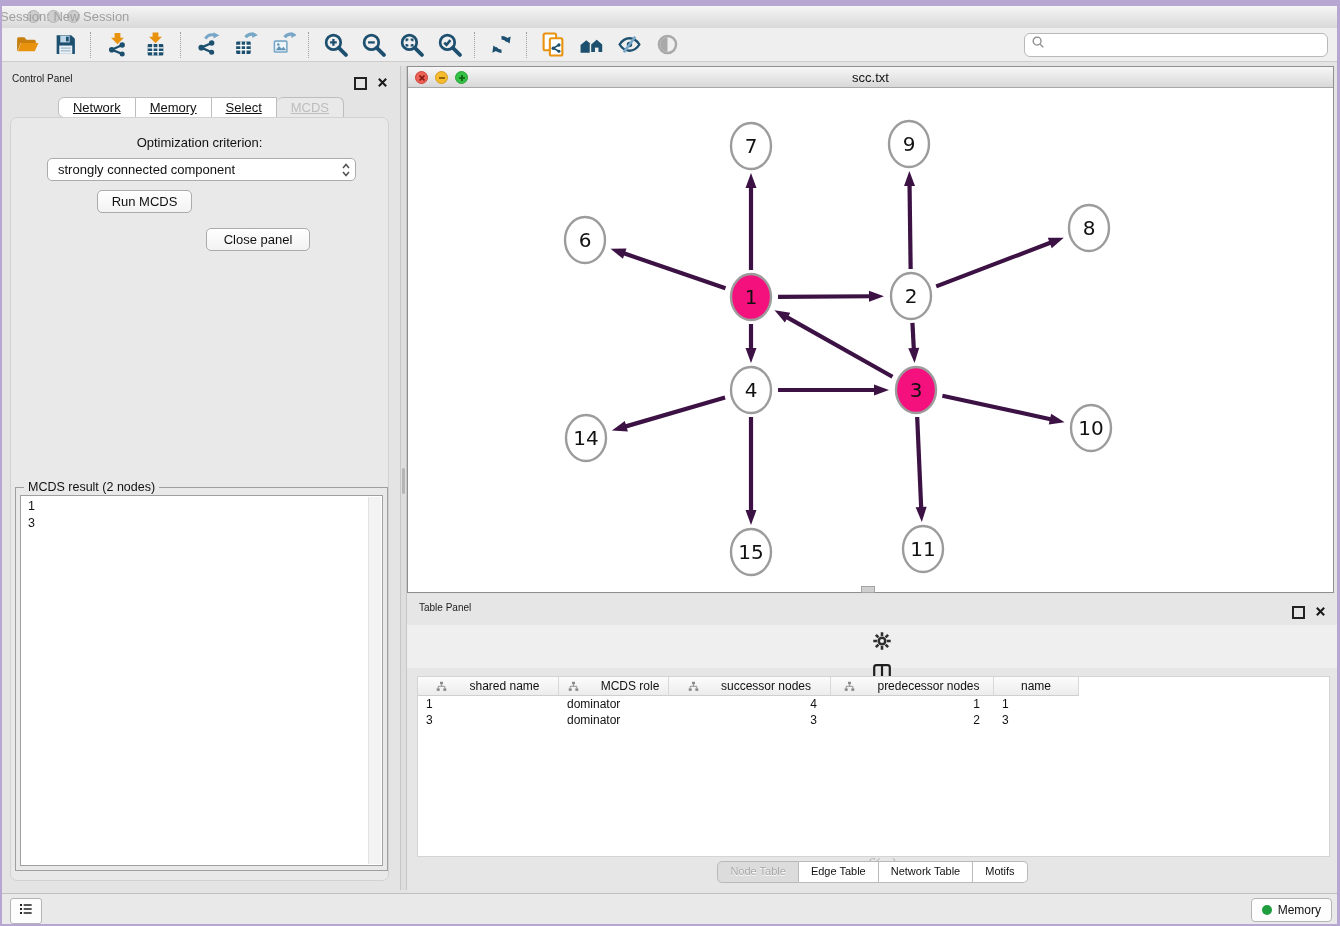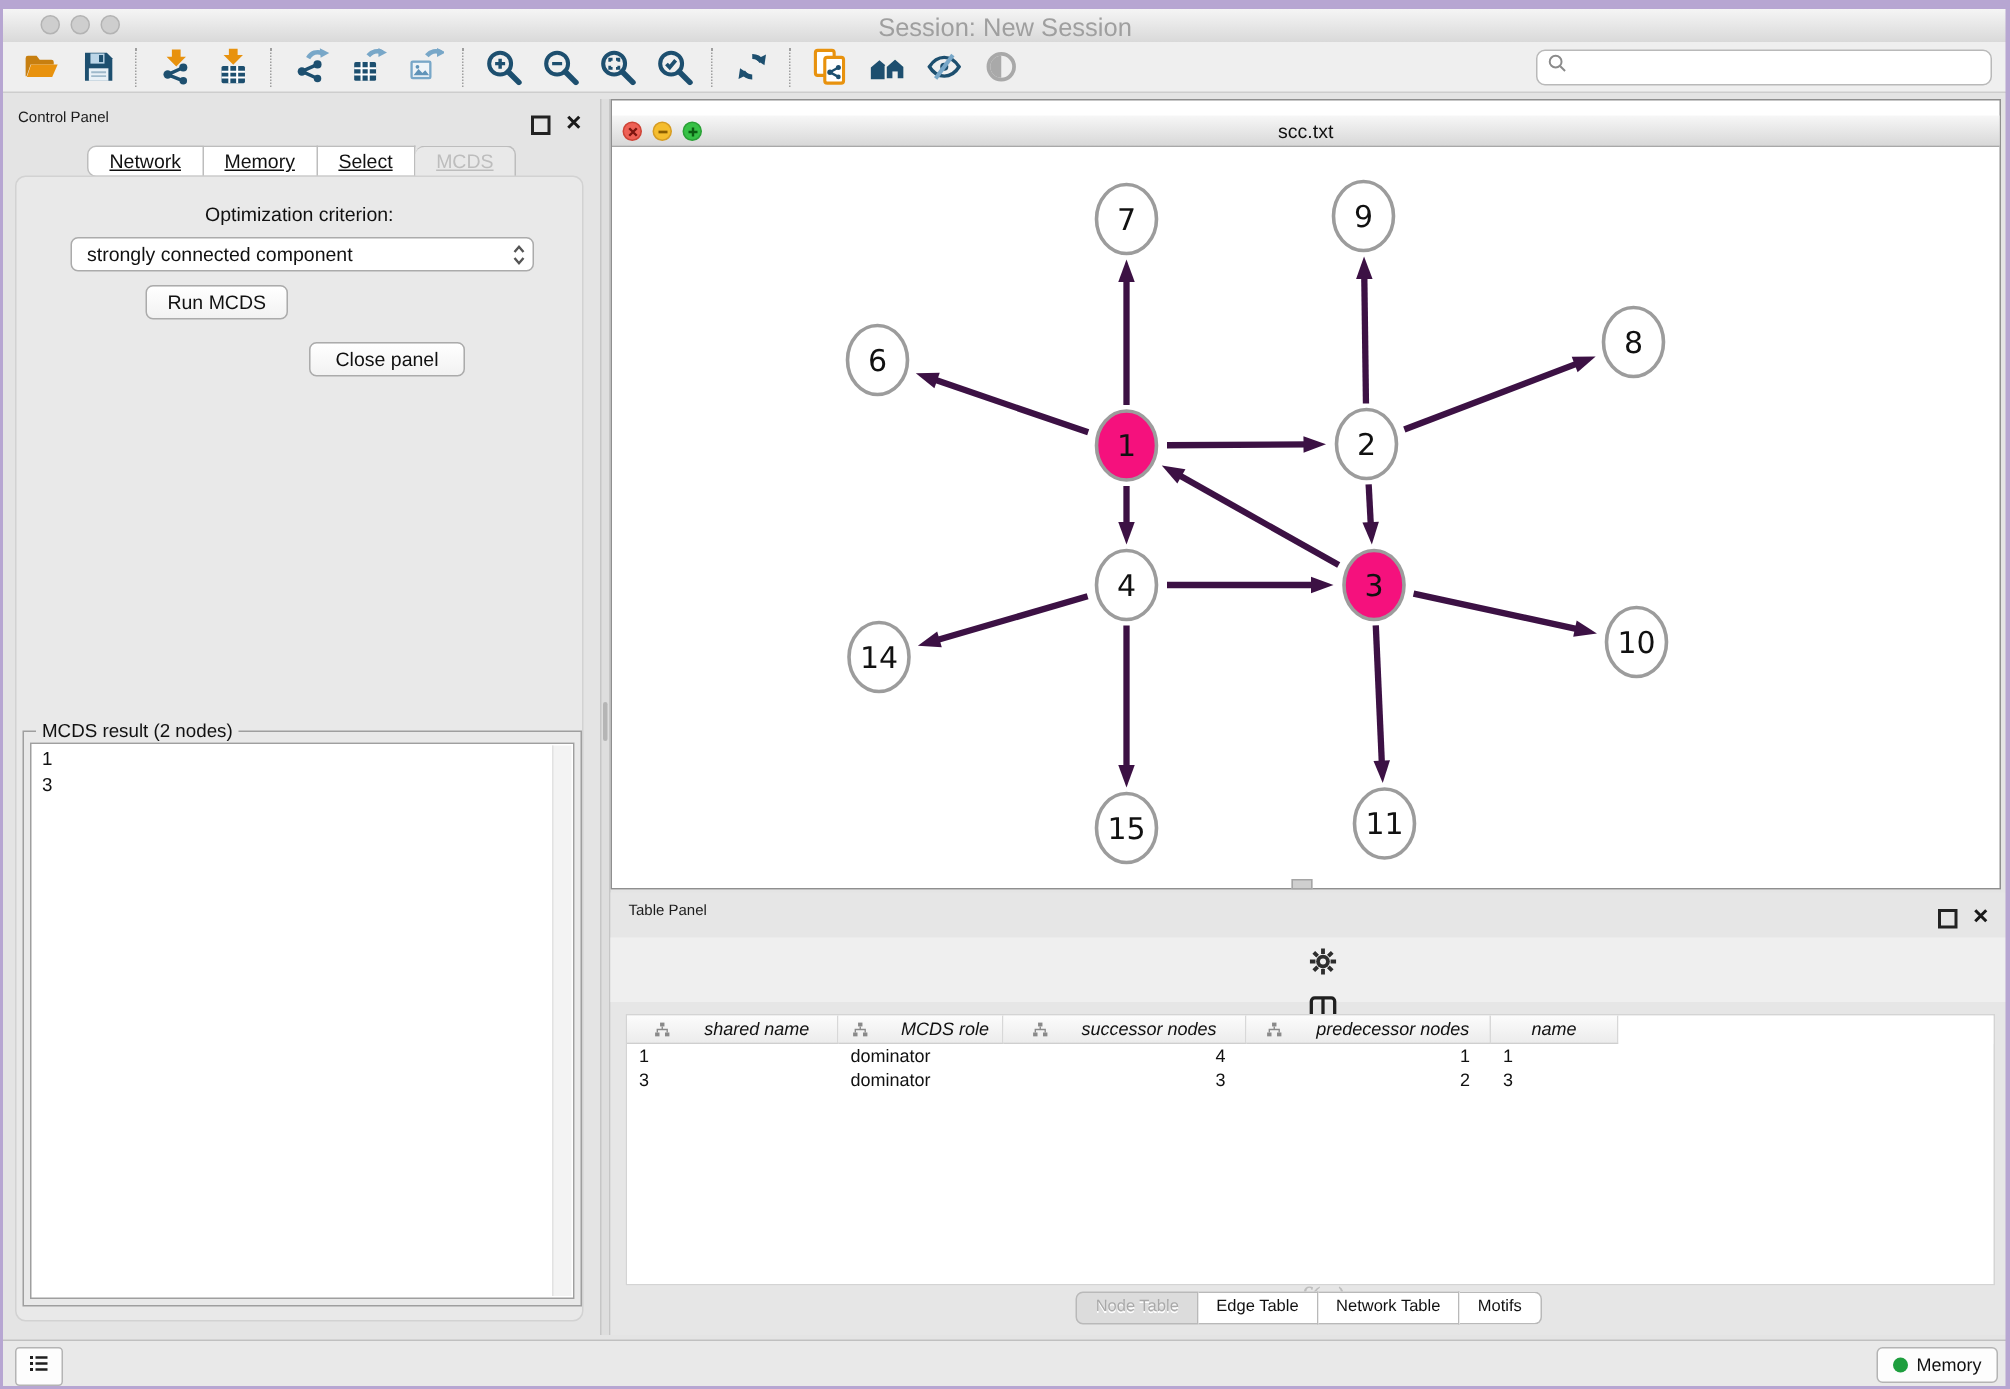--- a/index.html
+++ b/index.html
@@ -9,22 +9,22 @@
   #frame-left{left:0;top:0;width:2px;height:926px;}
   #frame-right{right:0;top:0;width:3px;height:926px;}
   #frame-bottom{left:0;bottom:0;width:1340px;height:2px;}
 
   
   .titlebar{position:absolute;left:0;top:6px;width:100%;height:22px;
     background:linear-gradient(#f5f5f5,#d9d9d9);border-bottom:1px solid #b6b6b6;}
   .tl{position:absolute;top:4px;width:13px;height:13px;border-radius:50%;
     background:#cecece;border:1px solid #b3b3b3;box-sizing:border-box;}
   .titlebar .t1{left:27px}.titlebar .t2{left:47px}.titlebar .t3{left:67px}
-  .win-title{position:absolute;left:0;right:0;top:3px;text-align:center;
-    font-size:17px;color:#9f9f9f;}
+  .win-title{position:absolute;left:0;right:0;top:3px;text-align:left;
+    font-size:13px;color:#9f9f9f;}
 
   
   .toolbar{position:absolute;left:0;top:28px;width:100%;height:34px;
     background:#efefef;border-bottom:1px solid #cdcdcd;display:flex;
     align-items:center;padding-left:8px;box-sizing:border-box;}
   .tb-btn{width:38px;height:30px;display:flex;align-items:center;justify-content:center;flex:0 0 auto;}
   .tb-btn svg{width:25px;height:25px;}
   .tb-sep{width:1px;height:26px;border-left:1px dotted #9f9f9f;margin:0 6px;flex:0 0 auto;}
   .search-wrap{margin-left:auto;margin-right:12px;width:290px;height:22px;background:#fff;
     border:1px solid #b9b9b9;border-radius:6px;display:flex;align-items:center;padding:0 6px;}
@@ -69,21 +69,21 @@
     border-left:1px solid #e2e2e2;}
 
   
   .v-splitter{position:absolute;left:400px;top:66px;width:7px;height:824px;background:#dedede;
     border-left:1px solid #c6c6c6;border-right:1px solid #c6c6c6;box-sizing:border-box;}
   .v-grip{position:absolute;left:1px;top:402px;width:3px;height:26px;background:#b5b5b5;border-radius:2px;}
 
   
   .net-window{position:absolute;left:407px;top:66px;width:927px;height:527px;
     border:1px solid #8f8f8f;background:#fff;box-sizing:border-box;}
-  .net-titlebar{position:absolute;left:0;top:10px;width:100%;height:21px;
+  .net-titlebar{position:absolute;left:0;top:0;width:100%;height:21px;
     background:linear-gradient(#f7f7f7,#d8d8d8);border-bottom:1px solid #a8a8a8;box-sizing:border-box;}
   .nt-light{position:absolute;top:4px;width:13px;height:13px;border-radius:50%;box-sizing:border-box;
     display:flex;align-items:center;justify-content:center;}
   .nt-light svg{width:8px;height:8px;}
   .nt-red{left:7px;background:#ee6156;border:1px solid #ce4437;}
   .nt-yellow{left:27px;background:#f5bd2e;border:1px solid #d69c23;}
   .nt-green{left:47px;background:#37c146;border:1px solid #2aa136;}
   .net-title{position:absolute;left:0;right:0;top:3px;text-align:center;font-size:13px;color:#111;}
   #graph-svg{position:absolute;left:0;top:21px;}
   .net-grip{position:absolute;left:453px;bottom:-1px;width:12px;height:5px;background:#cfcfcf;
@@ -95,21 +95,21 @@
   .tp-toolbar{position:absolute;left:0;top:30px;width:100%;height:43px;background:#efefef;
     display:flex;align-items:center;padding-left:18px;box-sizing:border-box;flex-direction:column;}
   .tp-btn{width:37px;height:32px;display:flex;align-items:center;justify-content:center;flex:0 0 auto;}
   .tp-btn svg{width:22px;height:22px;}
   .fx-glyph{font-family:"DejaVu Serif",serif;font-style:italic;font-size:18px;color:#bdbdbd;}
   .tbl{position:absolute;left:10px;right:8px;top:81px;height:179px;background:#fff;
     border:1px solid #d4d4d4;overflow:hidden;}
   .tbl-head{display:grid;grid-template-columns:141px 110px 162px 163px 85px 1fr;height:19px;}
   .th{background:linear-gradient(#fcfcfc,#ececec);border-right:1px solid #d8d8d8;
     border-bottom:1px solid #cfcfcf;display:flex;align-items:center;justify-content:center;
-    font-size:12px;color:#111;gap:22px;overflow:hidden;font-style:italic;}
+    font-size:12px;color:#111;gap:22px;overflow:hidden;}
   .th svg{width:11px;height:11px;flex:0 0 auto;}
   .th.filler{background:#fff;border-right:none;border-bottom:none;}
   .tbl-row{display:grid;grid-template-columns:141px 110px 162px 163px 85px 1fr;height:16px;}
   .td{font-size:12px;color:#111;padding:1px 8px 0;overflow:hidden;box-sizing:border-box;}
   .td.right{text-align:right;padding-right:14px;}
   .tp-tabs{position:absolute;left:0;right:0;top:266px;display:flex;justify-content:center;height:22px;}
   .tp-tab{font-size:11px;color:#111;background:#fff;border:1px solid #b9b9b9;border-left:none;
     padding:3px 12px 0;height:22px;box-sizing:border-box;}
   .tp-tab:first-child{border-left:1px solid #b9b9b9;border-radius:5px 0 0 5px;}
   .tp-tab:last-child{border-radius:0 5px 5px 0;}

